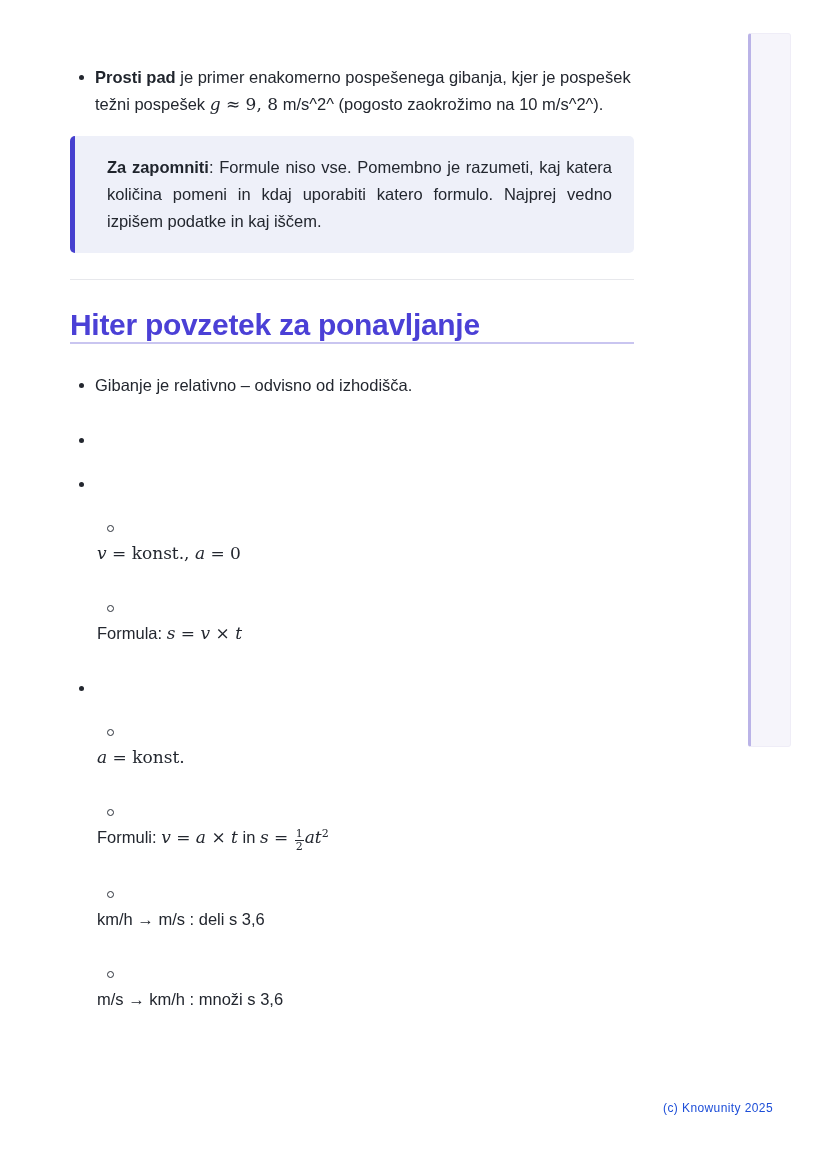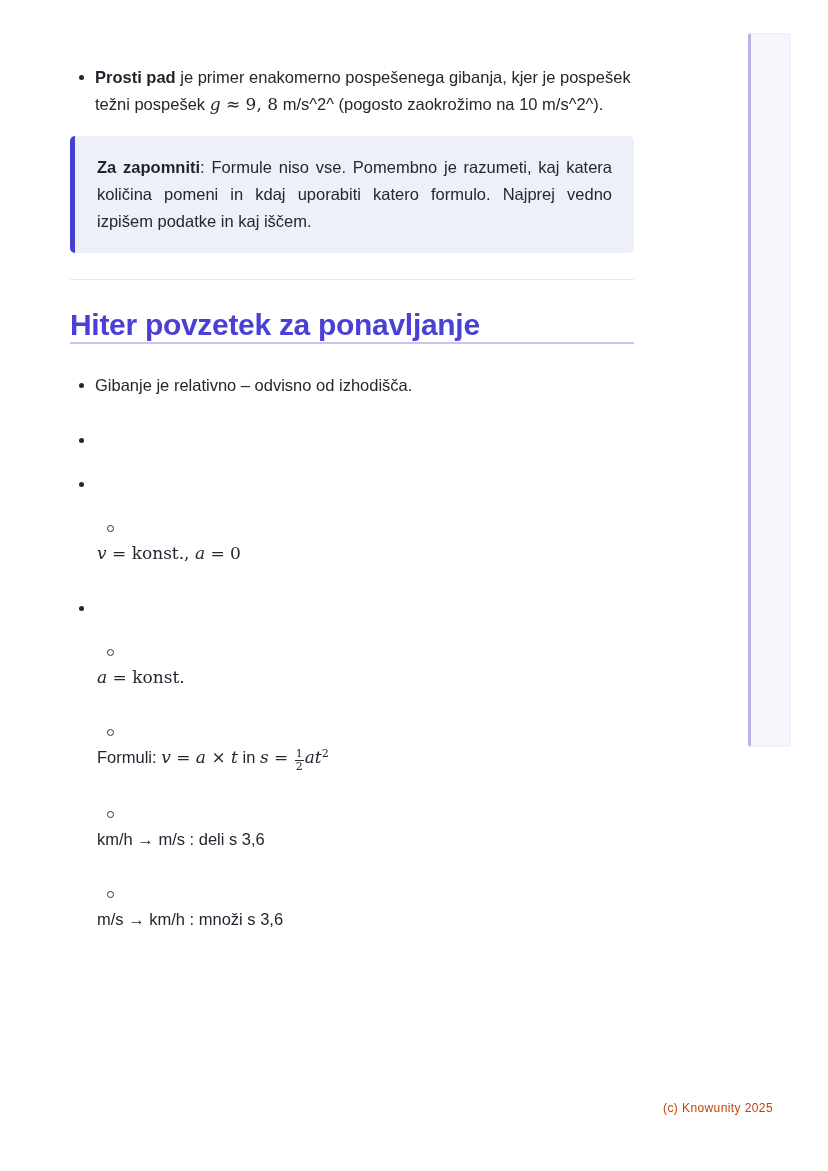--- a/index.html
+++ b/index.html
@@ -47,21 +47,21 @@
     vertical-align: -7px; margin: 0 1px;
   }
   .frac .den { display: block; border-top: 1px solid #23272f; padding: 0 1px; }
   .frac .num { display: block; padding: 0 1px; }
   
   .callout {
     margin-top: 18px;
     background: #eef0f9;
     border-left: 5px solid #4640cf;
     border-radius: 5px;
-    padding: 18px 22px 18px 22px;
+    padding: 18px 22px 18px 32px;
   }
   .callout p {
     font-size: 16.5px; line-height: 27px;
     text-align: justify;
   }
   
   .divider {
     border: none; border-top: 1px solid #e7e8ec;
     margin-top: 26px;
   }
@@ -80,21 +80,21 @@
     width: 43px; height: 714px;
     background: #f6f5fb;
     border: 1px solid #efedf7;
     border-left: 3px solid #bab3e7;
     border-radius: 3px;
   }
   
   .footer {
     position: absolute;
     top: 1101px; right: 55px;
-    font-size: 12px; color: #c2410c;
+    font-size: 12px; color: #1d4ed8;
     letter-spacing: 0.4px;
   }
 </style>
 </head>
 <body>
 
 <div class="content">
 
   <ul class="top-list">
     <li>
@@ -142,20 +142,28 @@
       </div>
       <ul class="sub-list">
         <li>
           <div class="li-row">
             <span class="marker-col">
                 <span class="ring"></span>
               </span>
             <span class="li-text"><span class="mv">v</span><span class="mu"> = konst., </span><span class="mv">a</span><span class="mu"> = 0</span></span>
           </div>
         </li>
+        <li>
+          <div class="li-row">
+            <span class="marker-col">
+                <span class="ring"></span>
+              </span>
+            <span class="li-text"><span>Formula: </span><span class="inline-math"><span class="mv">s</span><span class="mu"> = </span><span class="mv">v</span><span class="mu"> × </span><span class="mv">t</span></span></span>
+          </div>
+        </li>
       </ul>
     </li>
 
     <li class="has-sub">
       <div class="li-row">
         <span class="marker-col">
             <span class="dot"></span>
           </span>
       </div>
       <ul class="sub-list">

